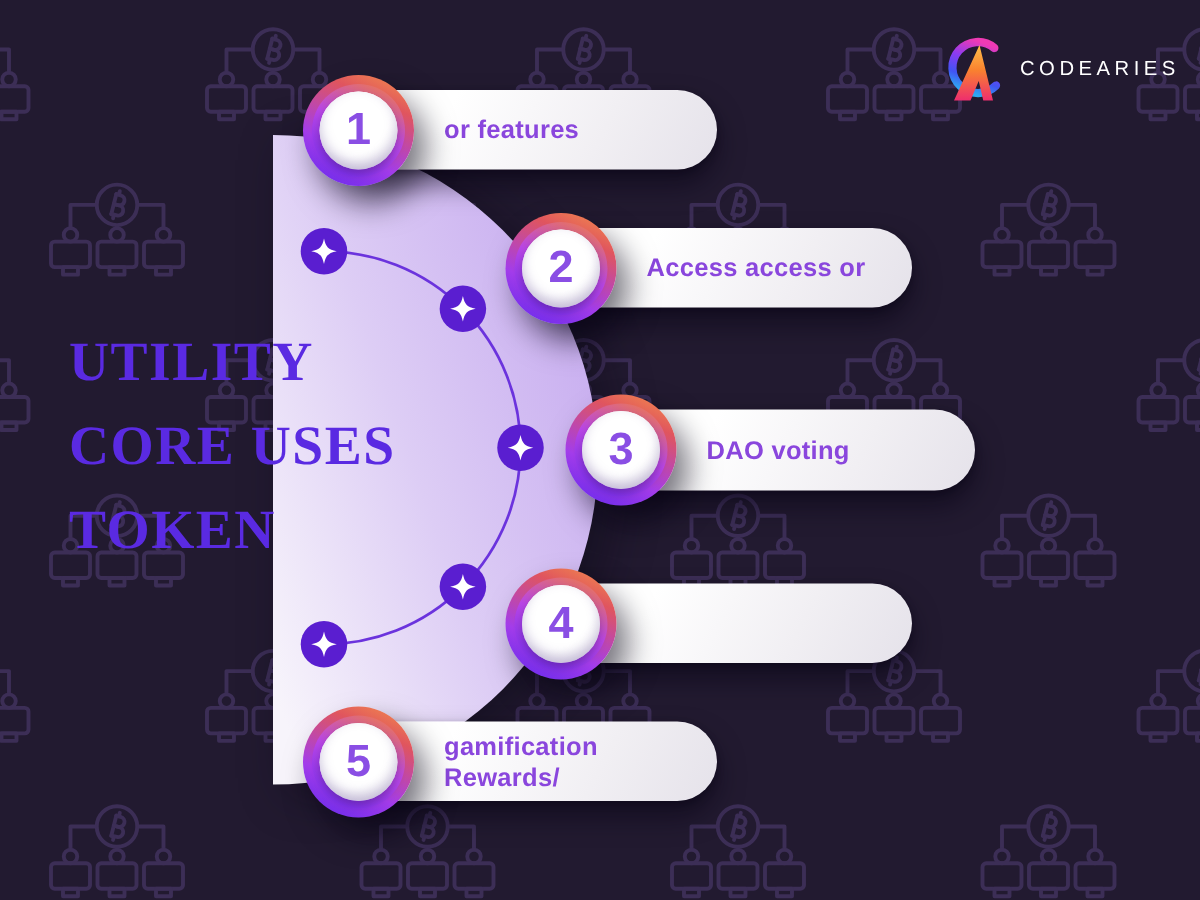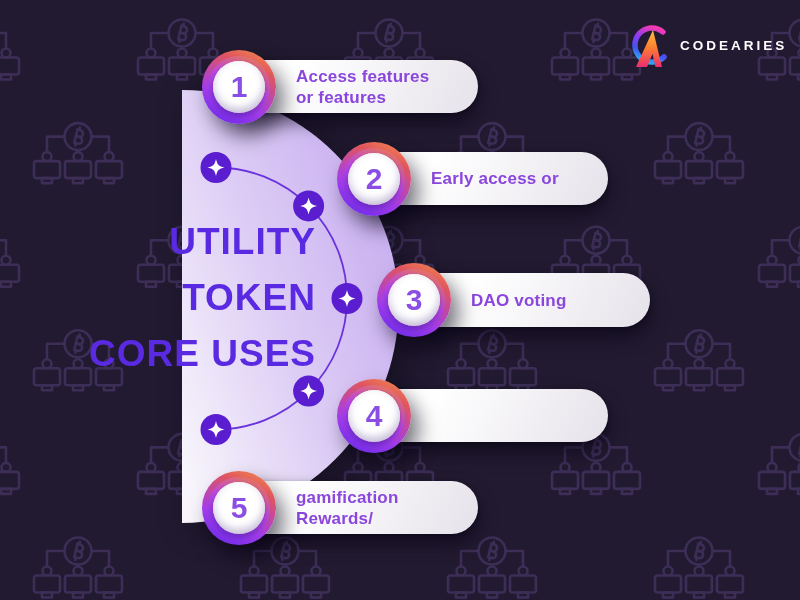--- a/index.html
+++ b/index.html
@@ -3,23 +3,23 @@
 <meta charset="utf-8">
 <style>
   html,body{margin:0;padding:0;background:#221a30;}
   .stage{
     position:relative;width:800px;height:600px;overflow:hidden;
     background:#221a30;font-family:"Liberation Sans",sans-serif;
   }
   .layer{position:absolute;left:0;top:0;width:800px;height:600px;}
   
   .title{
-    position:absolute;left:32px;top:214px;width:284px;z-index:4;
-    text-align:right;color:#5a2ae2;font-weight:bold;font-size:37px;
-    line-height:56px;letter-spacing:1px;
+    position:absolute;left:46px;top:214px;width:284px;z-index:4;
+    text-align:left;color:#5a2ae2;font-weight:bold;font-size:37px;
+    line-height:56px;letter-spacing:1px;font-family:Liberation Serif, serif;
   }
   .title span{display:block;}
   
   .pill{
     position:absolute;z-index:6;border-radius:28px;
     background:linear-gradient(118deg,#ffffff 28%,#f1eff3 68%,#e5e2ea 100%);
     box-shadow:0 10px 18px rgba(8,4,20,.55),0 2px 5px rgba(8,4,20,.35);
     display:flex;align-items:center;
   }
   .pill-label{
@@ -38,21 +38,21 @@
   }
   .badge-core{
     position:absolute;inset:11px;border-radius:50%;
     background:radial-gradient(circle at 38% 30%,#ffffff 55%,#ebe9ef 100%);
     box-shadow:inset 0 -4px 8px rgba(115,95,160,.38),inset 0 4px 6px #ffffff,0 3px 6px rgba(8,4,20,.25);
     display:flex;align-items:center;justify-content:center;
   }
   .badge-num{color:#8a4ee4;font-size:30px;font-weight:bold;}
   
   .logo{position:absolute;left:628px;top:21px;z-index:7;display:flex;align-items:center;}
-  .brand-name{color:#ffffff;font-size:13.5px;font-weight:bold;letter-spacing:3px;margin-left:4px;}
+  .brand-name{color:#ffffff;font-size:13.5px;font-weight:normal;letter-spacing:3px;margin-left:4px;}
 </style>
 </head>
 <body>
 
 <div class="stage">
 
   <svg id="bgpat" class="layer" viewBox="0 0 800 600" aria-hidden="true">
     <defs>
       <g id="motif" fill="none" stroke="#3c2e56" stroke-width="2.6" stroke-linejoin="round">
         <circle cx="0" cy="0" r="13.5"></circle>
@@ -133,44 +133,43 @@
       <path d="M0,-8.5 C1.3,-2.7 2.7,-1.3 8.5,0 C2.7,1.3 1.3,2.7 0,8.5 C-1.3,2.7 -2.7,1.3 -8.5,0 C-2.7,-1.3 -1.3,-2.7 0,-8.5 Z" fill="#fff"></path>
     </g>
     <g transform="translate(216,429.5)">
       <circle r="15.5" fill="#5a1ed0"></circle>
       <path d="M0,-8.5 C1.3,-2.7 2.7,-1.3 8.5,0 C2.7,1.3 1.3,2.7 0,8.5 C-1.3,2.7 -2.7,1.3 -8.5,0 C-2.7,-1.3 -1.3,-2.7 0,-8.5 Z" fill="#fff"></path>
     </g>
   </svg>
 
   <div class="title">
     <span>UTILITY</span>
+    <span>CORE USES</span>
     <span>TOKEN</span>
-    <span>CORE USES</span>
   </div>
 
   <div class="pill" style="left:228px;top:60px;width:250px;height:53px;">
     <div class="badge">
       <div class="badge-core">
         <span class="badge-num">1</span>
       </div>
     </div>
     <div class="pill-label">
-      <span>Access features</span>
         <span>or features</span>
     </div>
   </div>
 
   <div class="pill" style="left:363px;top:152px;width:245px;height:53px;">
     <div class="badge">
       <div class="badge-core">
         <span class="badge-num">2</span>
       </div>
     </div>
     <div class="pill-label">
-      <span>Early access or</span>
+      <span>Access access or</span>
     </div>
   </div>
 
   <div class="pill" style="left:403px;top:273px;width:247px;height:54px;">
     <div class="badge">
       <div class="badge-core">
         <span class="badge-num">3</span>
       </div>
     </div>
     <div class="pill-label">

